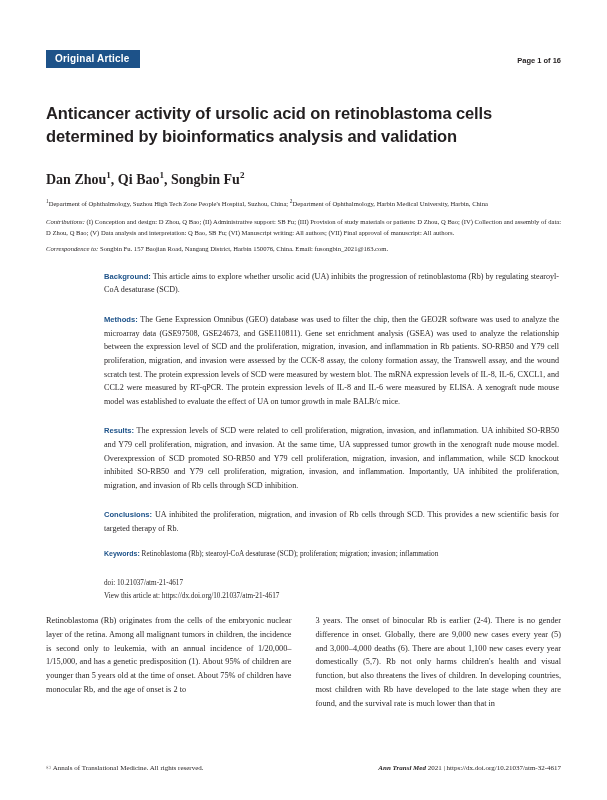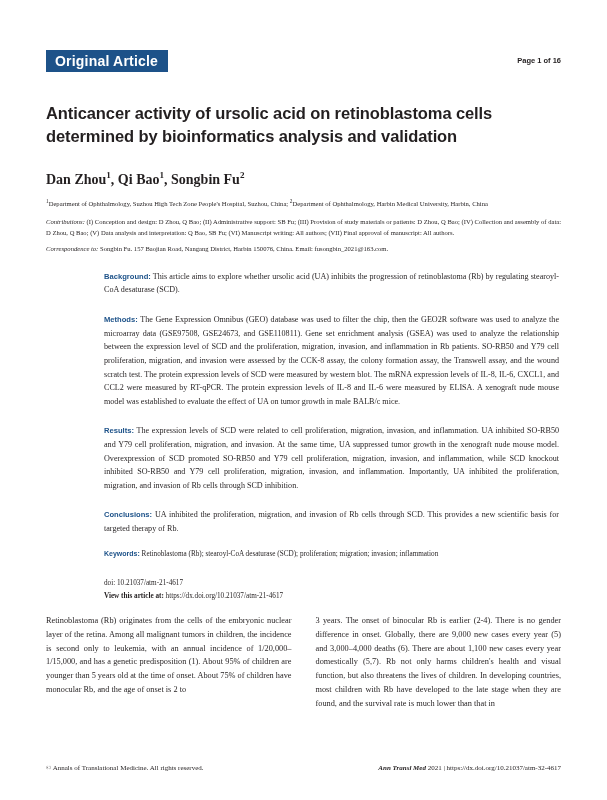--- a/index.html
+++ b/index.html
@@ -29,21 +29,21 @@
     position: relative;
     height: 40px;
     margin-top: 50px;
   }
   .badge {
     display: inline-block;
     background: #1d5289;
     color: #ffffff;
     font-family: "Liberation Sans", sans-serif;
     font-weight: bold;
-    font-size: 14px;
+    font-size: 10px;
     letter-spacing: 0.2px;
     padding: 4px 10px 4px 9px;
     line-height: 1;
     vertical-align: top;
   }
   .page-num {
     position: absolute;
     right: 0;
     top: 6px;
     font-family: "Liberation Sans", sans-serif;
@@ -134,21 +134,21 @@
     color: #1d5289;
   }
 
   .submitted {
     margin-top: 17px;
     font-size: 7.2px;
     line-height: 1.72;
     color: #231f20;
   }
   .submitted .b {
-    font-weight: bold;
+    font-weight: normal;
   }
 
   
   .intro-head {
     font-family: "Liberation Sans", sans-serif;
     font-weight: bold;
     font-size: 9.2px;
     color: #1d5289;
     margin-top: 30px;
     margin-bottom: 0;

